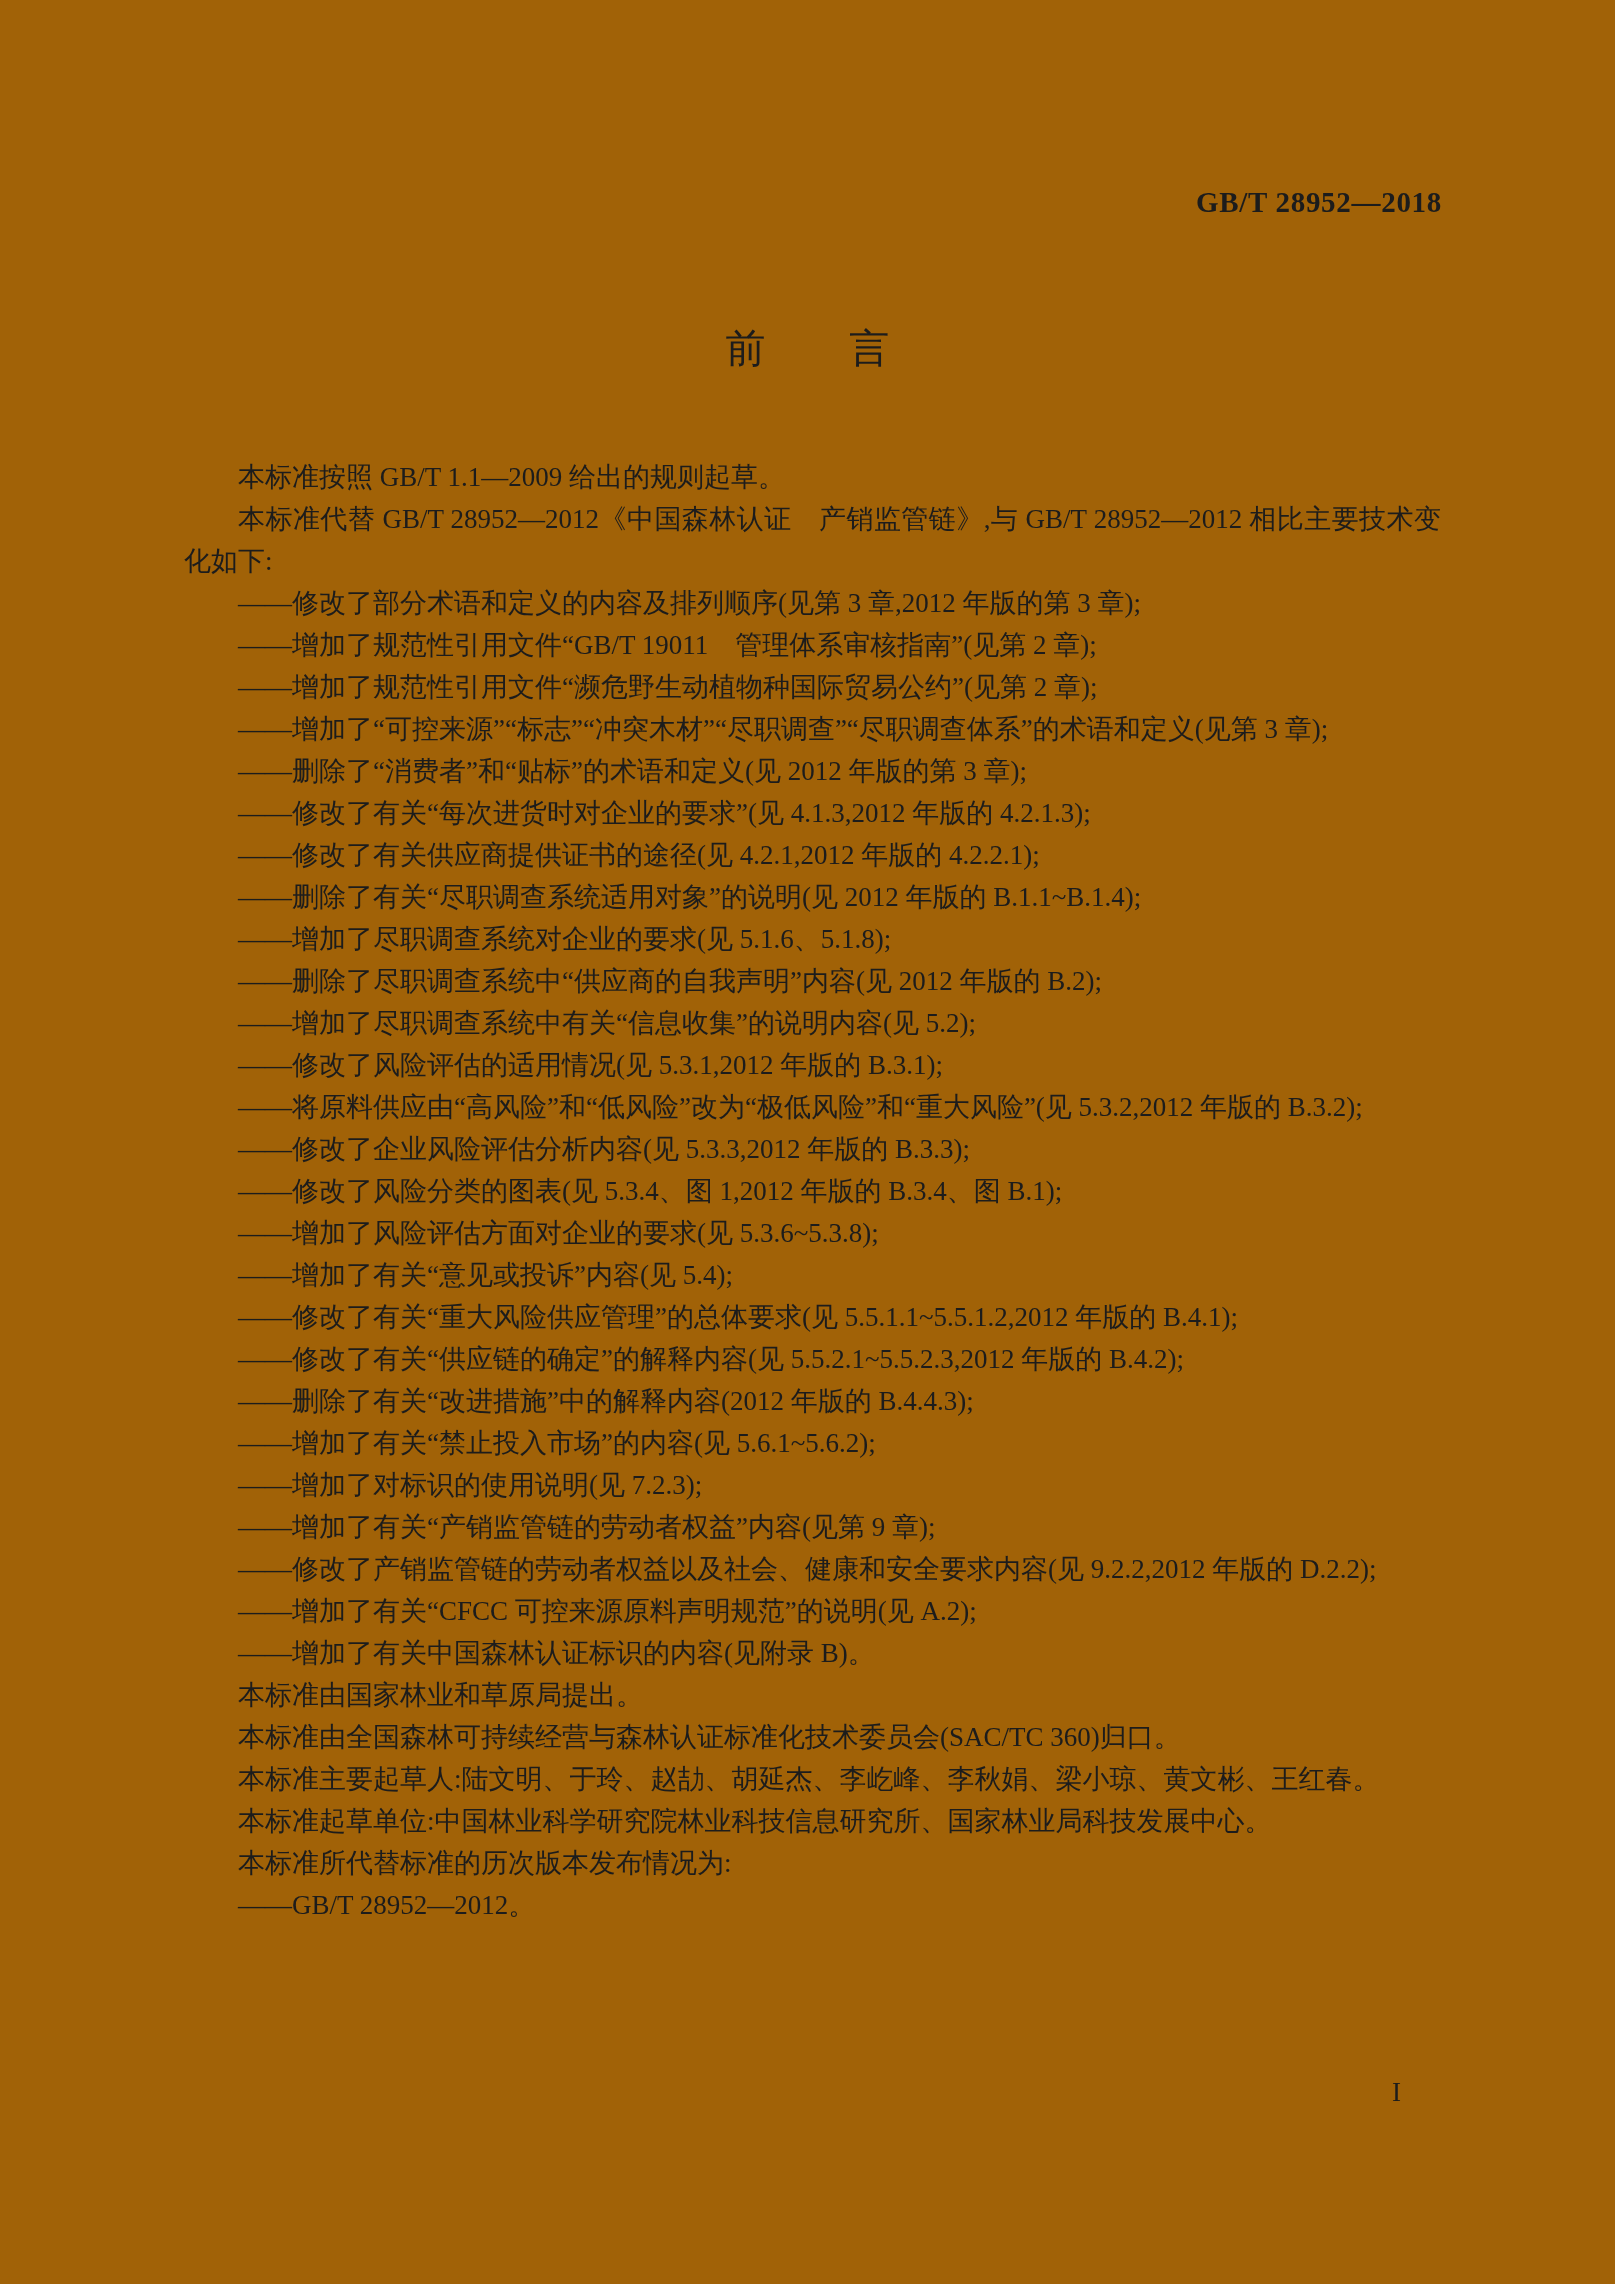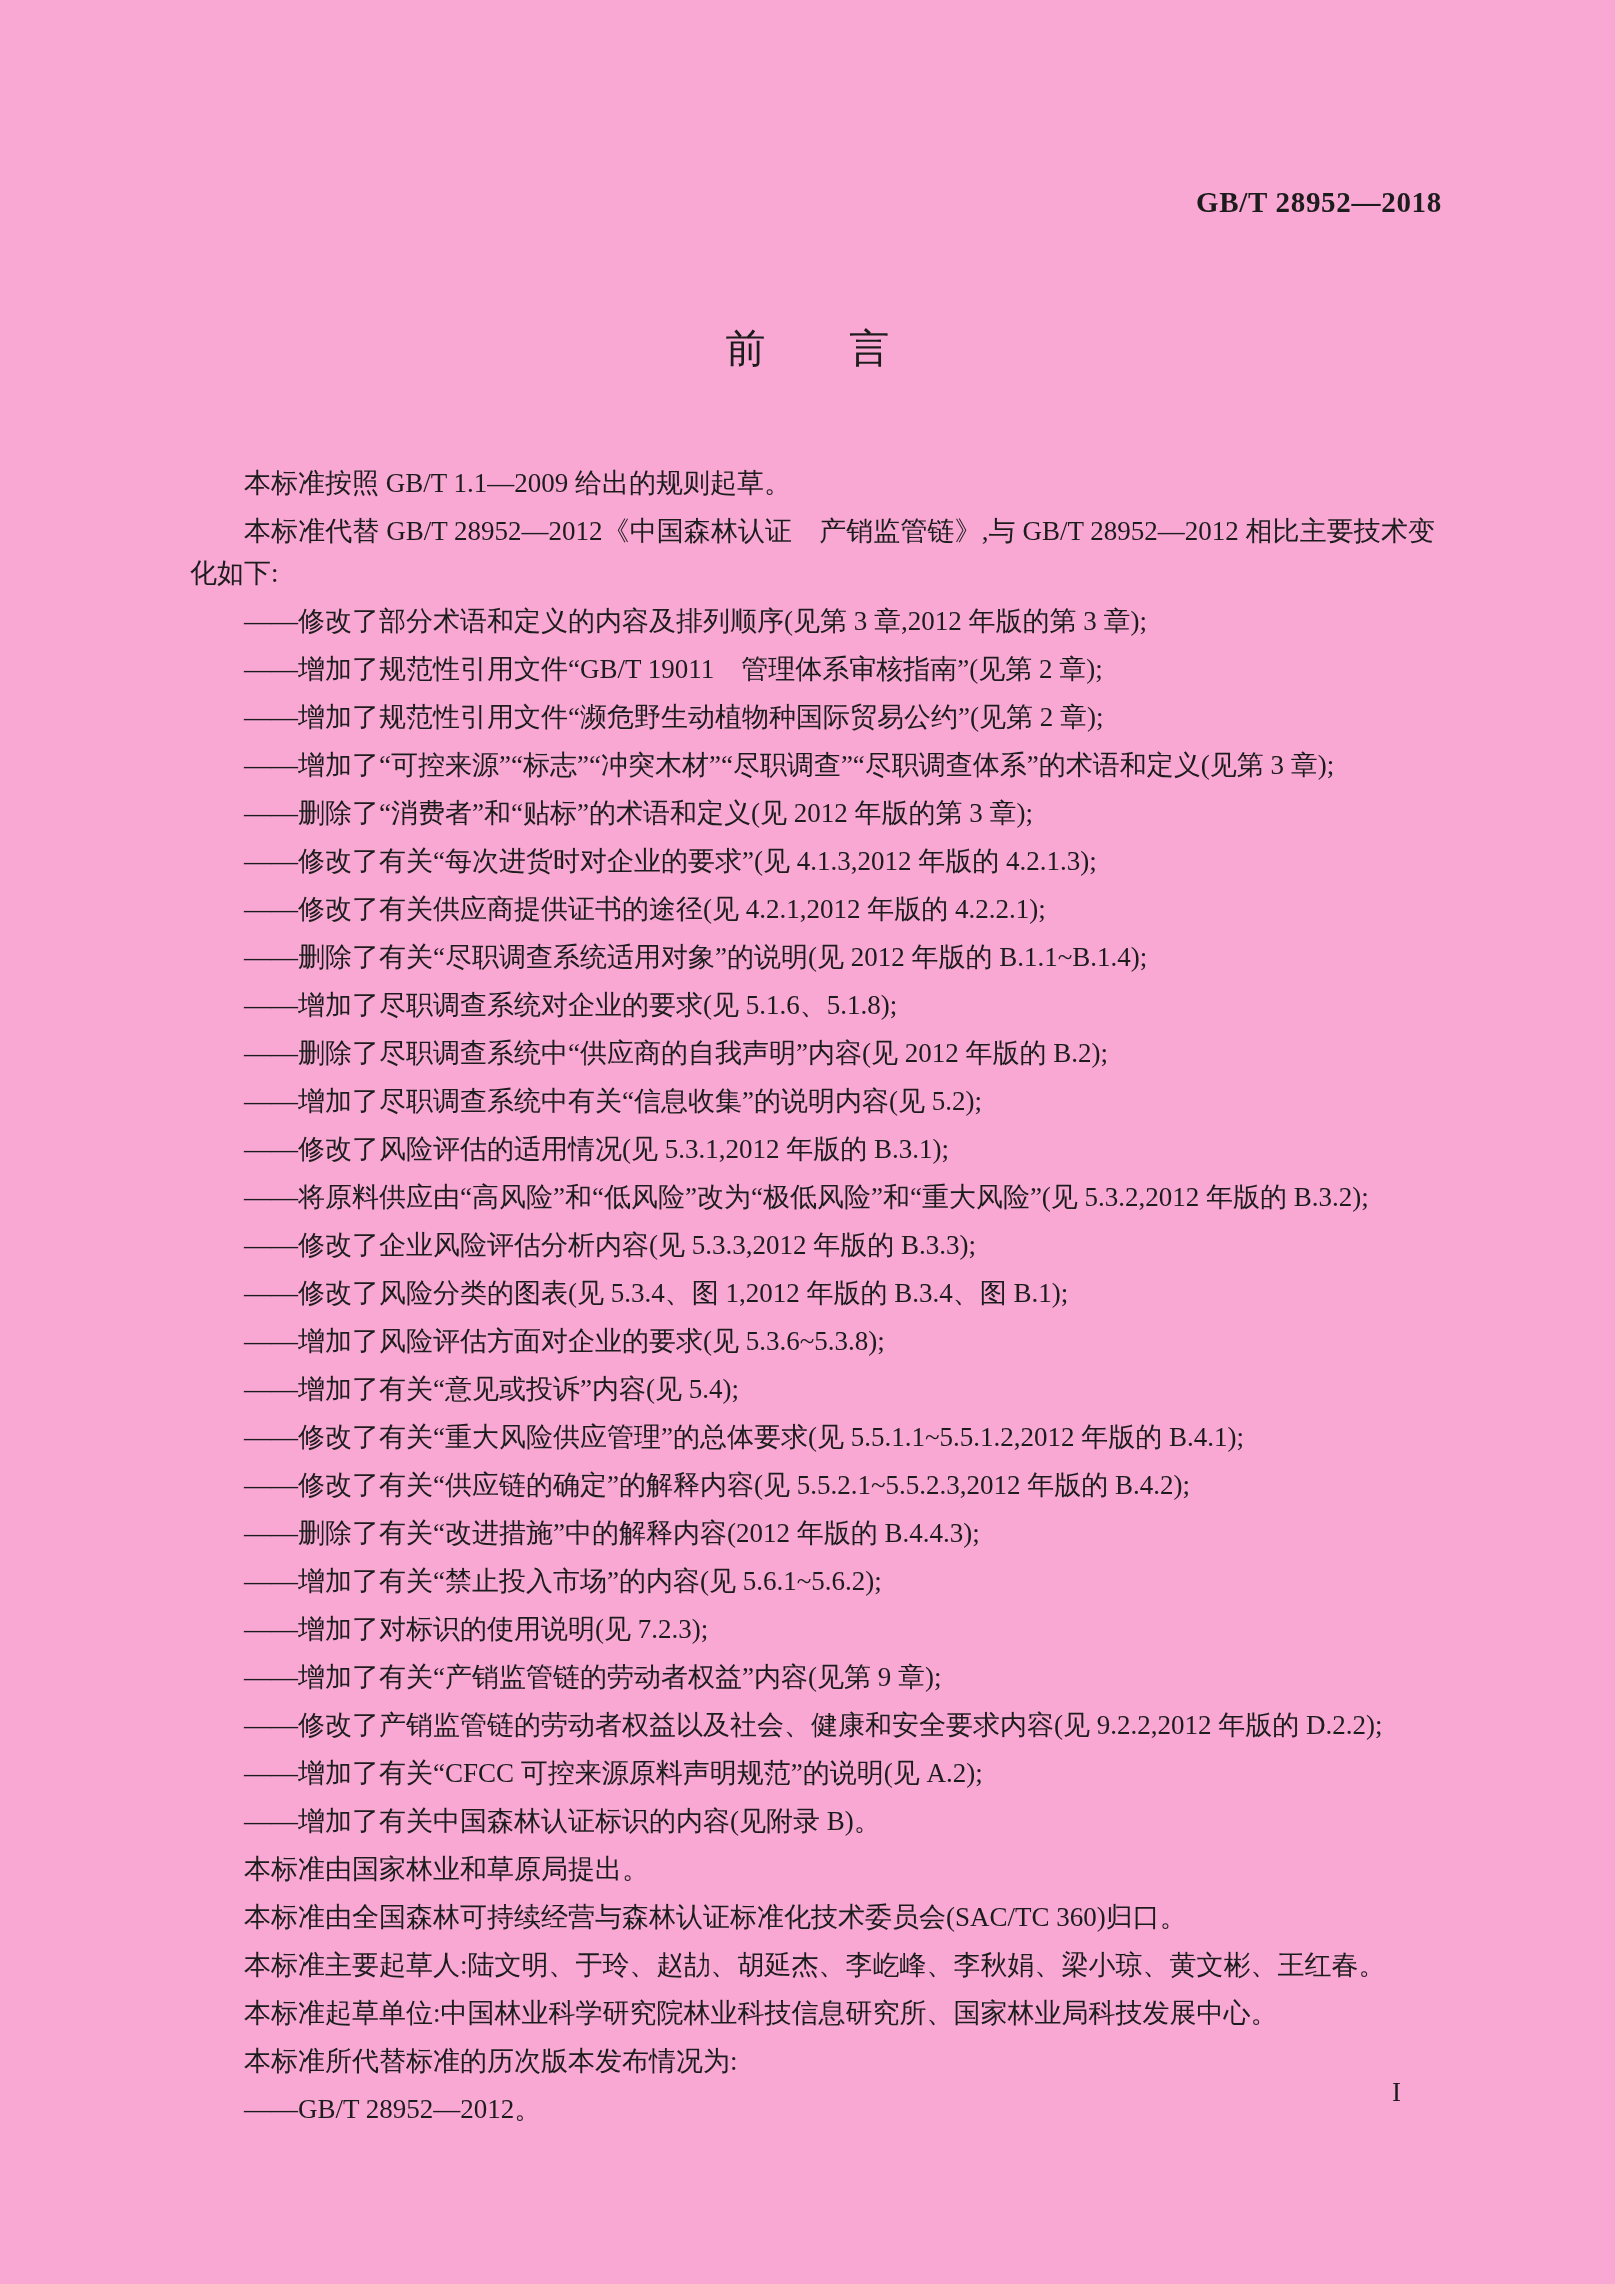--- a/index.html
+++ b/index.html
@@ -5,21 +5,21 @@
   html, body {
     margin: 0;
     padding: 0;
     background: #e8e8e8;
   }
   .page {
     position: relative;
     width: 1616px;
     height: 2284px;
     margin: 0 auto;
-    background: #f9a8d4;
+    background: #a16207;
     color: #1c1c1c;
     font-family: "Liberation Serif", "DejaVu Serif", serif;
     overflow: hidden;
   }
   .doc-number {
     position: absolute;
     top: 186px;
     right: 174px;
     font-size: 29px;
     font-weight: bold;
@@ -40,21 +40,21 @@
   .body {
     position: absolute;
     left: 184px;
     top: 456px;
     width: 1257px;
     font-size: 27px;
     line-height: 42px;
     text-align: justify;
   }
   .para {
-    margin: 6px;
+    margin: 0;
     padding: 0;
     text-indent: 2em;
   }
   .page-number {
     position: absolute;
     top: 2077px;
     right: 215px;
     font-size: 27px;
     line-height: 30px;
   }

